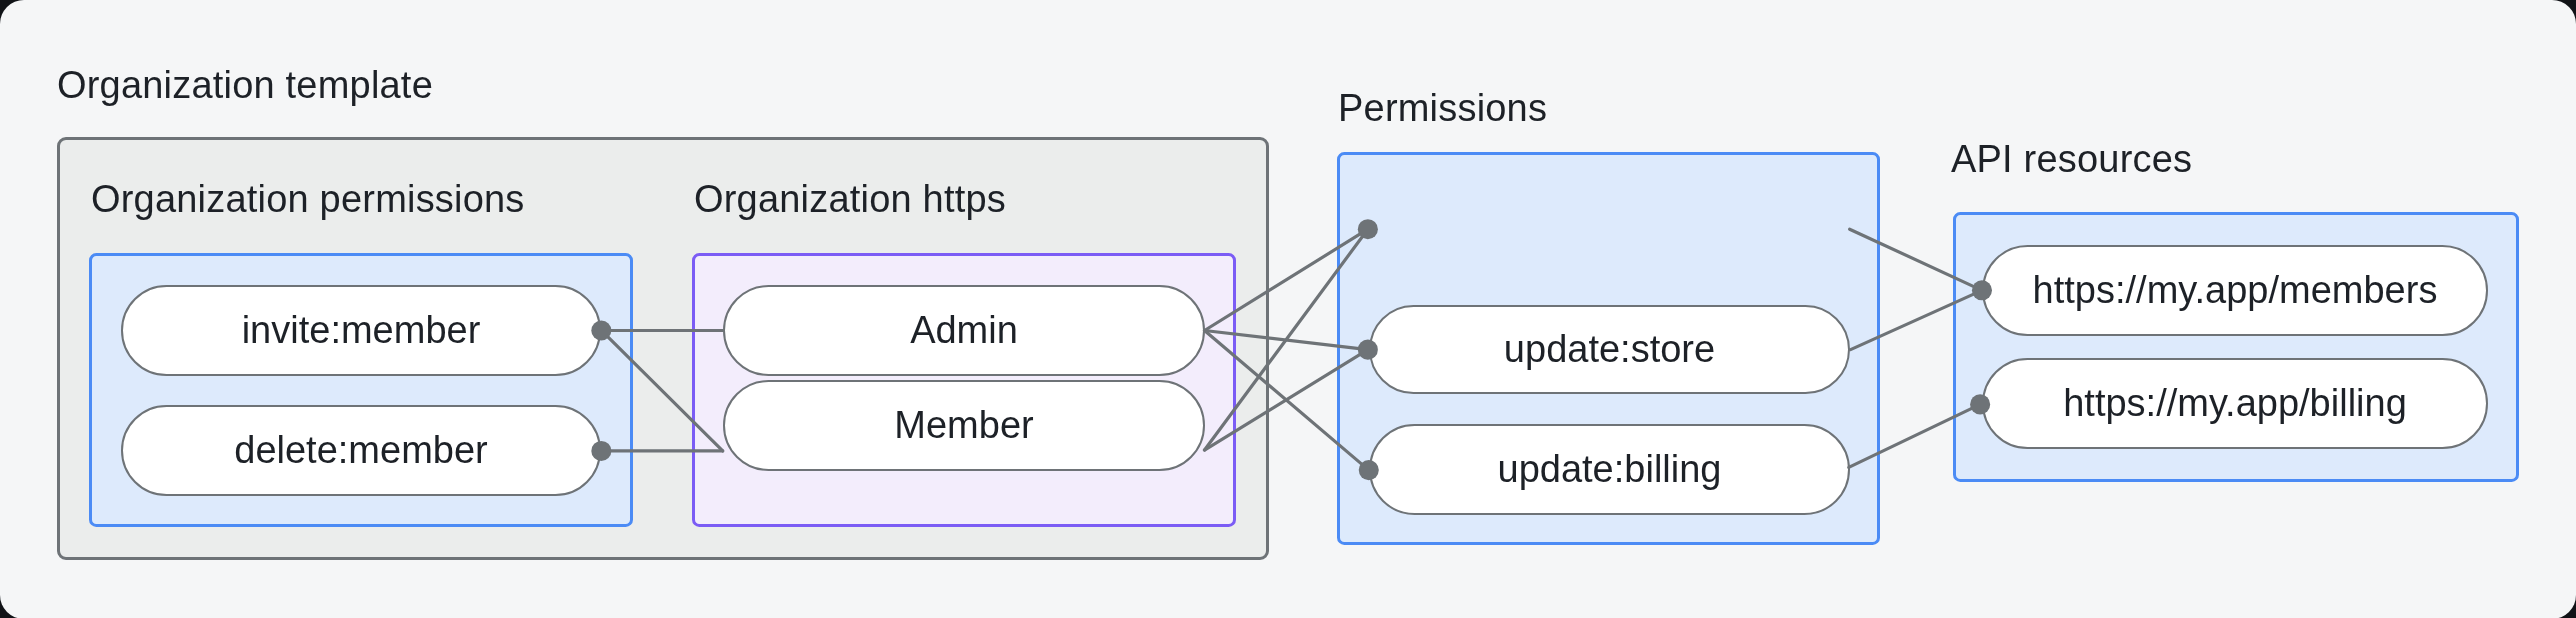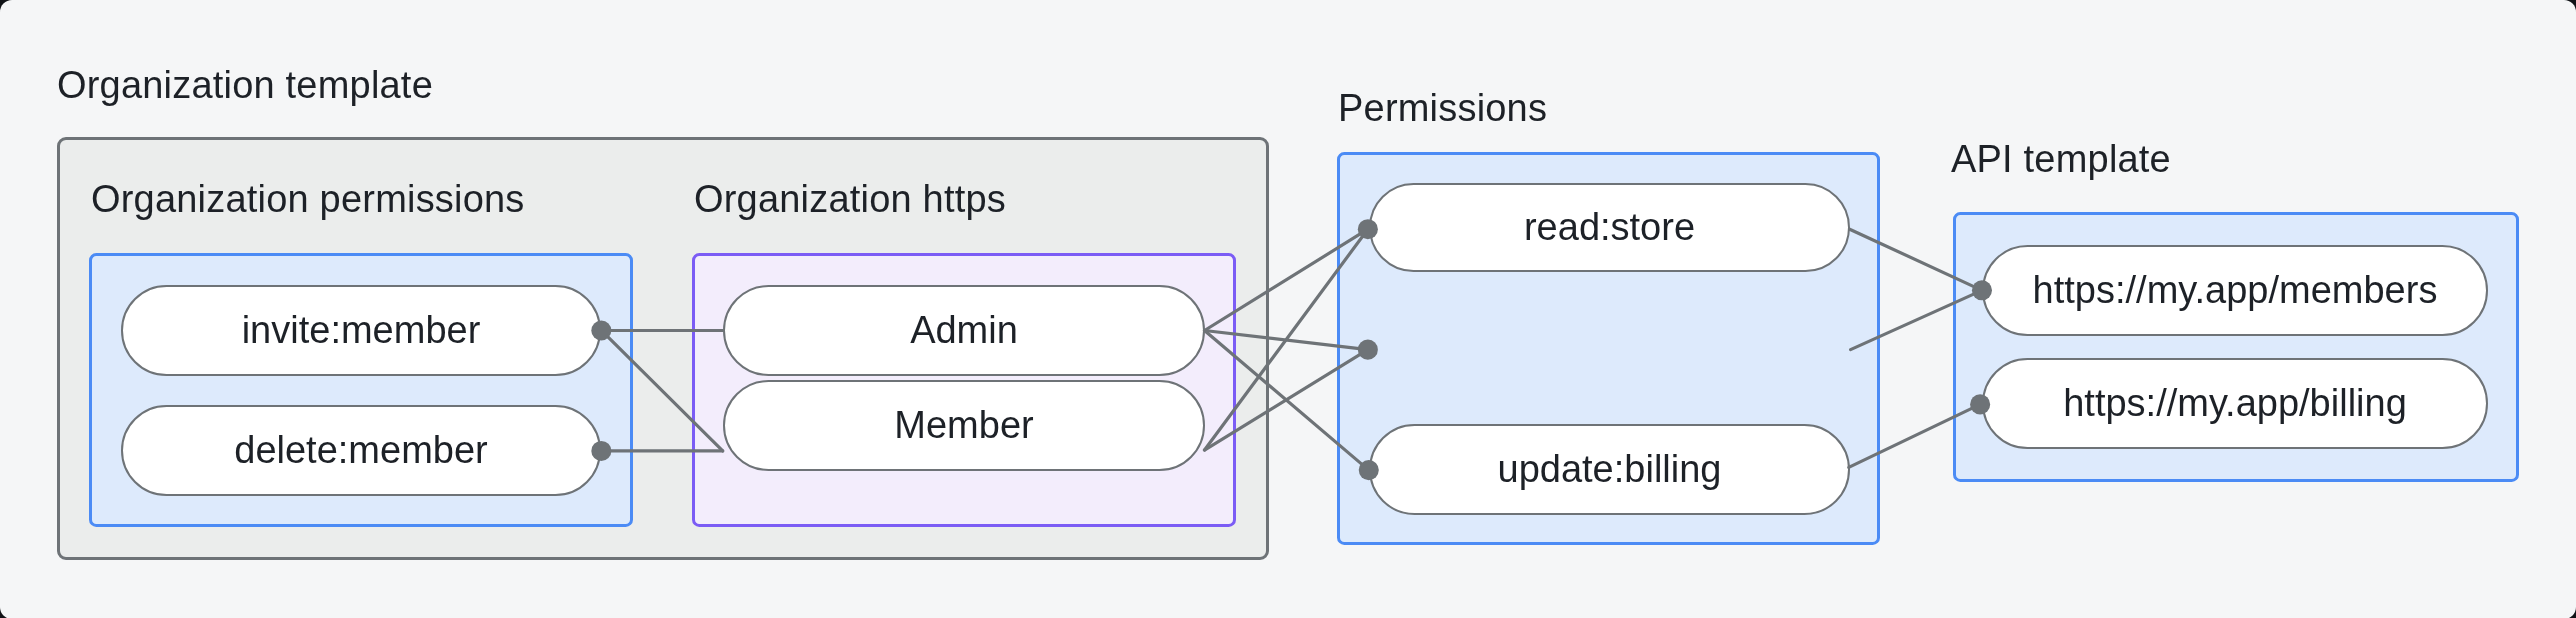--- a/index.html
+++ b/index.html
@@ -1,18 +1,18 @@
 <!DOCTYPE html>
 <html style="font-size:14.6px"><head>
 <meta charset="utf-8">
 <style>
   html,body{margin:0;padding:0;background:#111317;}
   .canvas{
     position:relative;width:2576px;height:619px;background:#f5f6f7;
-    border-radius:12px;overflow:hidden;
+    border-radius:24px;overflow:hidden;
     font-family:"Liberation Sans", sans-serif;color:#1d2127;
   }
   .heading{
     position:absolute;font-size:38px;line-height:1;white-space:nowrap;
     color:#1d2127;letter-spacing:0.2px;
   }
   .box{position:absolute;box-sizing:border-box;}
   .box-gray{background:#ebedec;border:3.7px solid #6e7377;border-radius:9px;}
   .box-blue{background:#ddeafc;border:3.7px solid #4b8bf5;border-radius:7.3px;}
   .box-purple{background:#f3edfc;border:3.7px solid #7b5cf5;border-radius:7.3px;}
@@ -55,28 +55,28 @@
     <span>Admin</span>
   </div>
   <div class="pill" style="left:723px;top:380px;width:482px;height:91px;">
     <span>Member</span>
   </div>
 
   <div class="heading" style="left:1338px;top:89px;">Permissions</div>
 
   <div class="box box-blue" style="left:1337px;top:152px;width:543px;height:393px;"></div>
 
-  <div class="pill" style="left:1369px;top:183px;width:481px;height:89px;">
-    <span>read:store</span>
+  <div class="pill" style="left:1369px;top:305px;width:481px;height:89px;">
+    <span>update:store</span>
   </div>
   <div class="pill" style="left:1369px;top:424px;width:481px;height:91px;">
     <span>update:billing</span>
   </div>
 
-  <div class="heading" style="left:1951px;top:140px;">API template</div>
+  <div class="heading" style="left:1951px;top:140px;">API resources</div>
 
   <div class="box box-blue" style="left:1953px;top:212px;width:566px;height:270px;"></div>
 
   <div class="pill" style="left:1982px;top:358px;width:506px;height:91px;">
     <span>https://my.app/billing</span>
   </div>
   <div class="pill" style="left:1982px;top:245px;width:506px;height:91px;">
     <span>https://my.app/members</span>
   </div>
 

